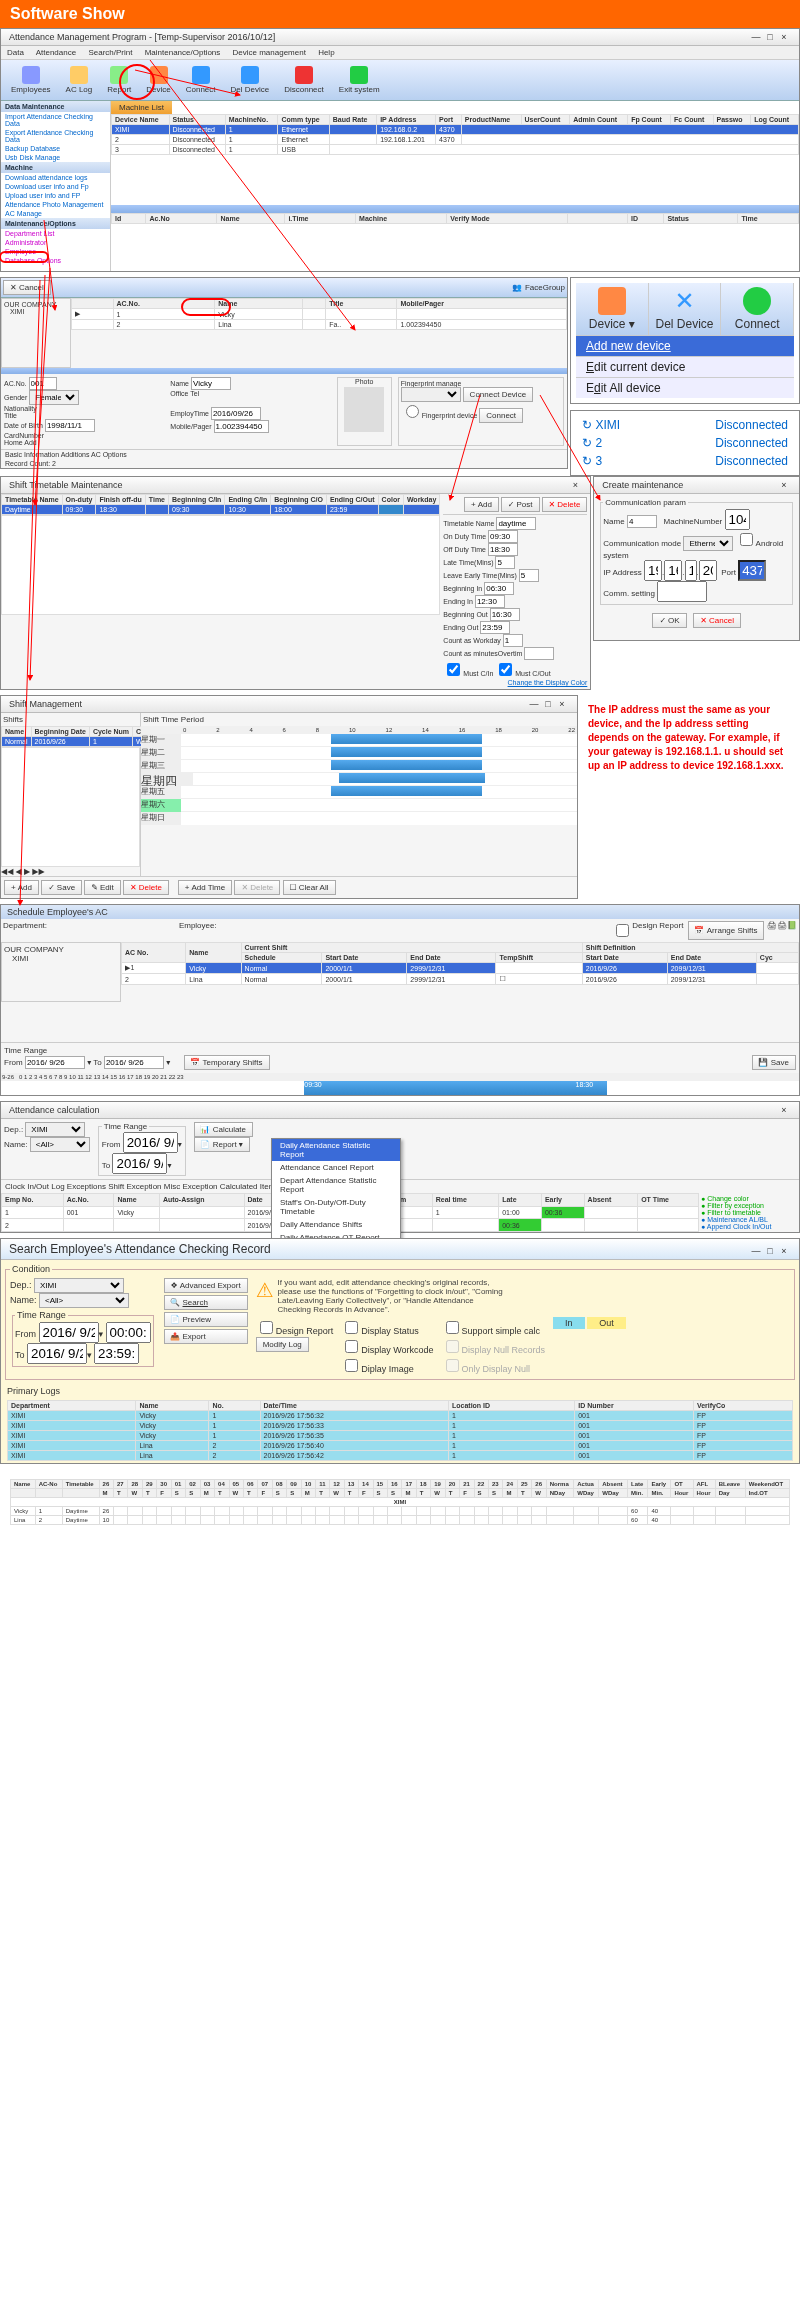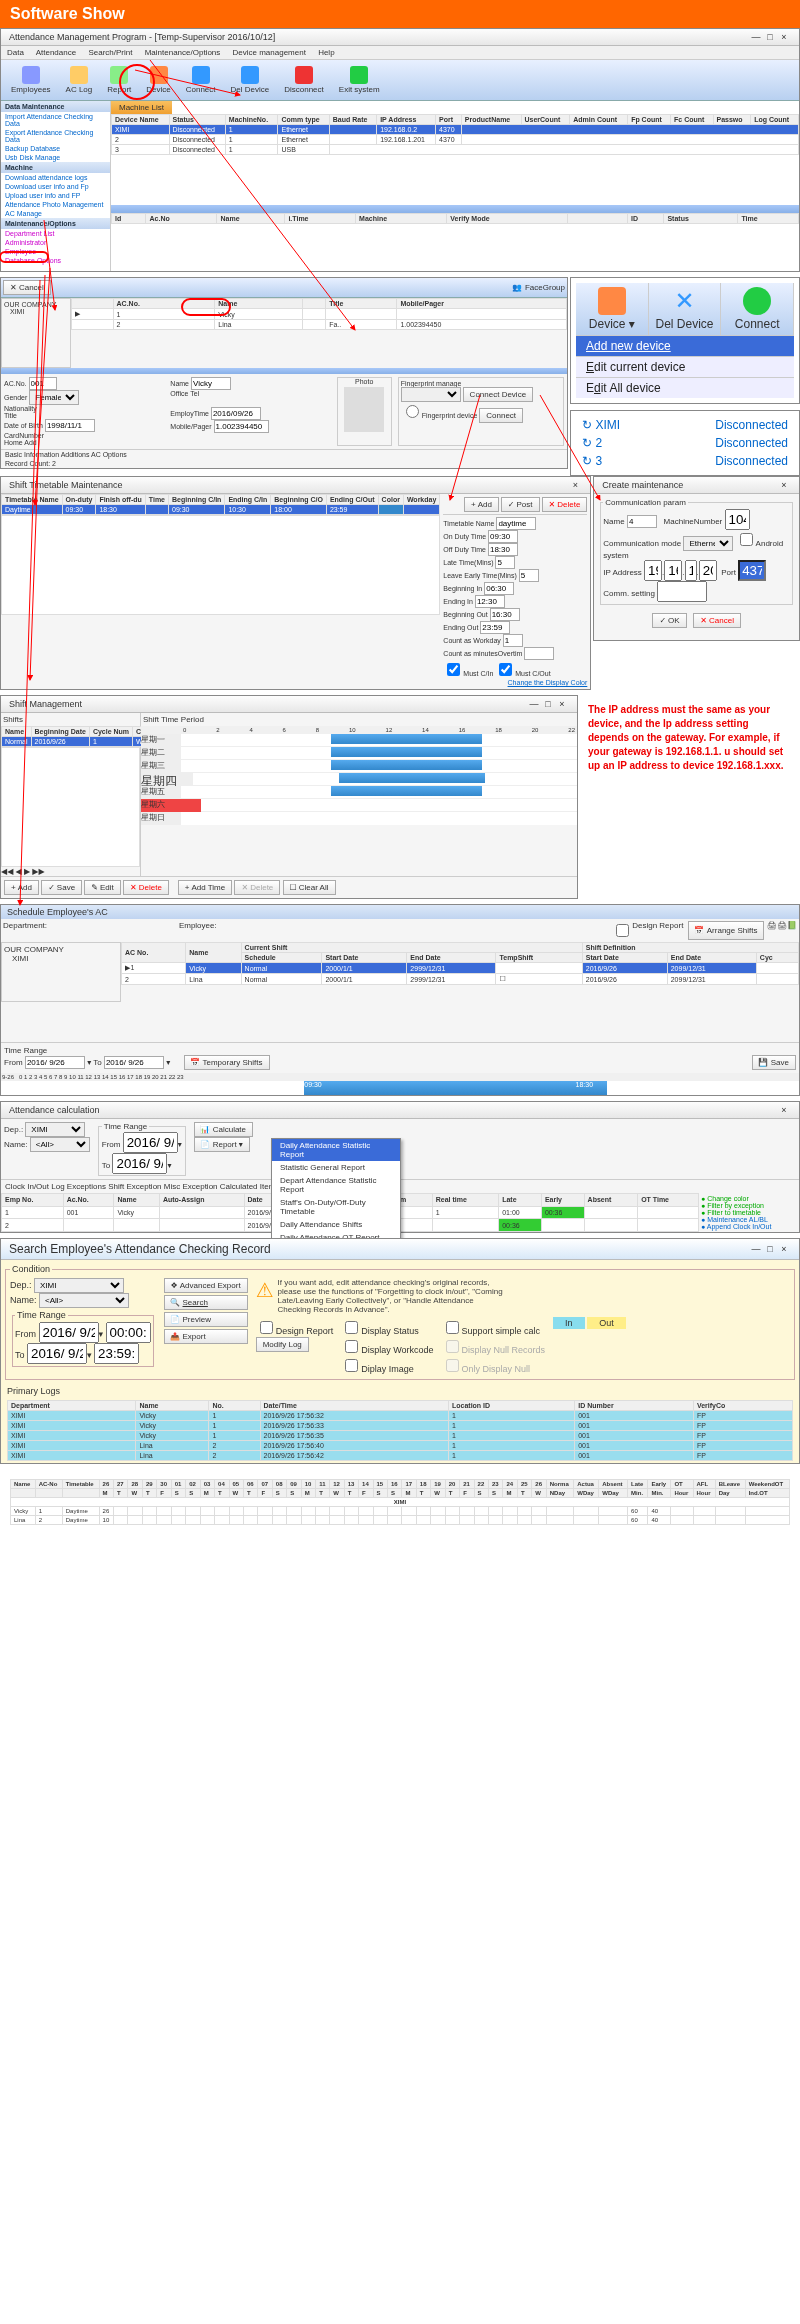--- a/index.html
+++ b/index.html
@@ -467,21 +467,21 @@
                 <span class="shift-bar" style="position:absolute;left:38%;width:38%;"></span>
               </span>
             </div>
           <div style="display:flex;height:13px;">
               <span style="width:40px;font-size:8px;background:#eee;">星期五</span>
               <span style="flex:1;position:relative;background:#fff;border-bottom:1px solid #eee;">
                 <span class="shift-bar" style="position:absolute;left:38%;width:38%;"></span>
               </span>
             </div>
           <div style="display:flex;height:13px;">
-              <span style="width:60px;font-size:8px;background:#ef4444;font-family:Liberation Mono, monospace;">星期六</span>
+              <span style="width:40px;font-size:8px;background:#86efac;font-family:Liberation Mono, monospace;">星期六</span>
               <span style="flex:1;background:#fff;border-bottom:1px solid #eee;"></span>
             </div>
           <div style="display:flex;height:13px;">
               <span style="width:40px;font-size:8px;background:#eee;">星期日</span>
               <span style="flex:1;background:#fff;"></span>
             </div>
         </div>
         <div style="height:50px;"></div>
       </div>
     </div>
@@ -592,21 +592,21 @@
       <span>From</span> <input style="width: 55px;" value="2016/ 9/26">▾<br>
       <span>To</span> <input style="width: 55px;" value="2016/ 9/26">▾
     </fieldset>
     <div>
       <span class="btn">📊 <span>Calculate</span></span><br>
       <span class="btn">📄 <span>Report</span> ▾</span>
     </div>
   </div>
   <div class="report-menu" style="left:270px;top:36px;width:130px;">
     <div class="sel">Daily Attendance Statistic Report</div>
-    <div>Statistic General Report</div>
+    <div>Attendance Cancel Report</div>
     <div>Depart Attendance Statistic Report</div>
     <div>Staff's On-Duty/Off-Duty Timetable</div>
     <div>Daily Attendance Shifts</div>
     <div>Daily Attendance OT Report</div>
     <div>Summary of Overtime</div>
     <div>Daily Overtime</div>
     <div style="border-top:1px solid #ccc;">Create report for current grid</div>
   </div>
   <div style="font-size:8px;padding:2px 4px;border-top:1px solid #ccc;">Clock In/Out Log Exceptions  Shift Exception  Misc Exception  Calculated Items  OTReports  NoShi</div>
   <div style="display:flex;">
@@ -660,21 +660,21 @@
       <div style="color:#0a0">● <span>Change color</span></div>
       <div style="color:#0a0">● <span>Filter by exception</span></div>
       <div style="color:#0a0">● <span>Filter to timetable</span></div>
       <div style="color:#06c">● <span>Maintenance AL/BL</span></div>
       <div style="color:#06c">● <span>Append Clock In/Out</span></div>
     </div>
   </div>
 </div>
 
 <div class="window yellow-bg">
-  <div class="titlebar" style="background:linear-gradient(#fff,#d8e8f8);">
+  <div class="titlebar" style="background:linear-gradient(#fff,#d8e8f8);align-items:flex-end;">
       <span style="font-size:12px;">Search Employee's Attendance Checking Record</span>
       <span class="win-btns"><span>—</span><span>□</span><span>×</span></span>
     </div>
   <fieldset style="margin:4px;border:1px solid #caa;padding:4px;font-size:9px;">
       <legend>Condition</legend>
     <div style="display:flex;gap:8px;align-items:flex-start;">
       <div>
         <div><span>Dep.:</span> <select style="width:90px"><option>XIMI</option></select></div>
         <div><span>Name:</span> <select style="width:90px"><option>&lt;All&gt;</option></select></div>
         <fieldset style="border:1px solid #caa;padding:2px;margin-top:2px;"><legend>Time Range</legend>

